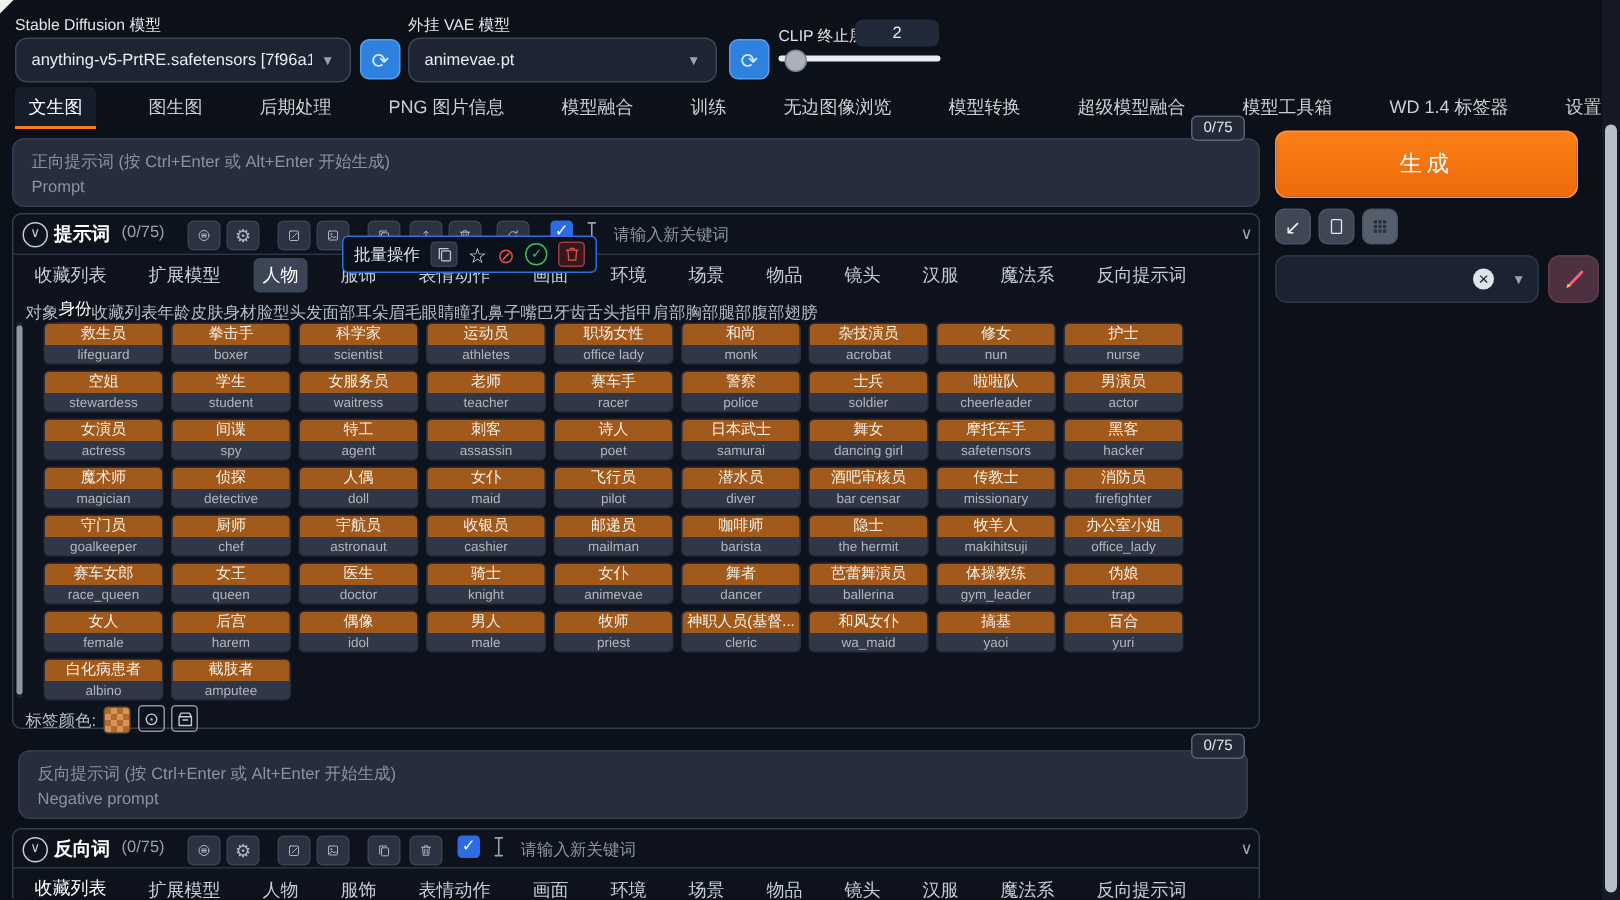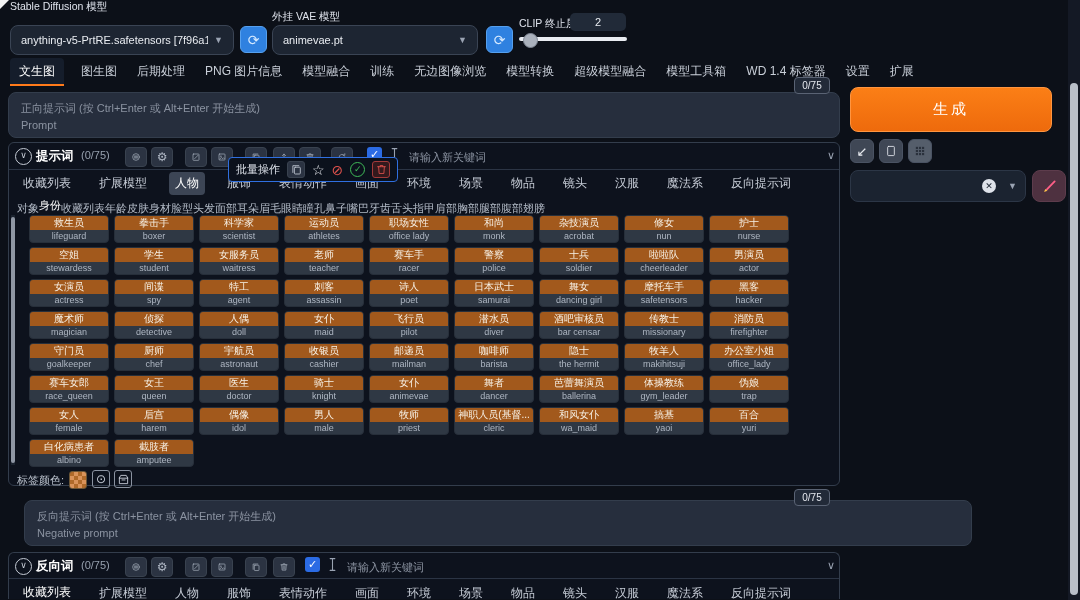--- a/index.html
+++ b/index.html
@@ -10,21 +10,21 @@
     display:flex;align-items:center;padding:0 10px;box-sizing:border-box;font-size:11px;color:#e9ecf1;cursor:pointer}
   .select .val{white-space:nowrap;overflow:hidden}
   .caret{margin-left:auto;color:#9aa3b2;font-size:9px;padding-left:6px}
   .blue-btn{position:absolute;width:27px;height:27px;background:#2f81e0;border:1px solid #56a0ee;border-radius:6px;
     color:#d6eaff;font-size:14px;display:flex;align-items:center;justify-content:center;padding:0;cursor:pointer}
   .clip-value{position:absolute;width:56px;height:18px;background:#212a38;border-radius:5px;color:#e9ecf1;
     font-size:11px;text-align:center;line-height:18px}
   .slider-track{position:absolute;height:4px;background:#e9ecf1;border-radius:2px}
   .slider-handle{position:absolute;width:13px;height:13px;border-radius:50%;background:#aab1bc;border:1px solid #7d8592;cursor:pointer}
   
-  #main-tabs{position:absolute;left:10px;top:58px;width:840px;display:flex;gap:14px;align-items:flex-end}
+  #main-tabs{position:absolute;left:10px;top:58px;width:840px;display:flex;gap:32px;align-items:flex-end}
   .mtab{font-size:12px;color:#c9cfd8;padding:5px 3px 6px;cursor:pointer;white-space:nowrap}
   .mtab.active{color:#fff;background:#151d2b;border-bottom:2px solid #ff7a1a;border-radius:4px 4px 0 0;padding:5px 9px 4px}
   
   .ta{position:absolute;background:#262e3d;border:1px solid #333d4c;border-radius:8px;padding:7px 12px;box-sizing:border-box;cursor:text}
   .ta .ph{color:#8b93a1;font-size:11px;line-height:17px;white-space:nowrap;overflow:hidden}
   .counter-badge{position:absolute;width:34px;height:15px;line-height:15px;text-align:center;font-size:10px;
     color:#e5e8ee;background:#222a38;border:1px solid #5a6374;border-radius:4px;z-index:3}
   
   .panel{position:absolute;background:#0d121d;border:1px solid #333d4c;border-radius:6px;box-sizing:border-box}
   .ccirc{position:absolute;width:15px;height:15px;border:1.5px solid #c6ccd6;border-radius:50%;color:#c6ccd6;
@@ -87,21 +87,21 @@
   
   .vtrack{position:absolute;background:#141925}
   .vthumb{position:absolute;background:#b9bfc9;border-radius:4px;cursor:pointer}
   .corner{position:absolute;left:0;top:0;width:0;height:0;border-left:9px solid #fff;border-bottom:9px solid transparent;opacity:.95}
 </style>
 </head>
 <body>
 
 <div class="corner"></div>
 
-<div class="fld-label" style="left:10px;top:0">Stable Diffusion 模型</div>
+<div class="fld-label" style="left:10px;top:10px">Stable Diffusion 模型</div>
 <div class="select" style="left:10px;top:25px;width:224px">
   <span class="val">anything-v5-PrtRE.safetensors [7f96a1a9ca]</span>
   <span class="caret">▼</span>
 </div>
 <button class="blue-btn" style="left:240px;top:26px">⟳</button>
 
 <div class="fld-label" style="left:272px;top:10px">外挂 VAE 模型</div>
 <div class="select" style="left:272px;top:25px;width:206px">
   <span class="val">animevae.pt</span>
   <span class="caret">▼</span>
@@ -524,21 +524,21 @@
   <div class="swatch" style="left:60px;top:328px"></div>
   <div class="sm-tool" style="left:83px;top:327px">⊙</div>
   <div class="sm-tool" style="left:105px;top:327px">
     <svg class="ic" style="width:11px;height:11px" viewBox="0 0 12 12">
         <path d="M1.5 4.2v6.3h9V4.2M1.5 4.2L3 1.5h6l1.5 2.7zM4.3 6.5h3.4"></path>
       </svg>
   </div>
 </div>
 
 <div class="counter-badge" style="left:794px;top:489px">0/75</div>
-<div class="ta" style="left:24px;top:500px;width:948px;height:46px">
+<div class="ta" style="left:12px;top:500px;width:820px;height:46px">
   <div class="ph">反向提示词 (按 Ctrl+Enter 或 Alt+Enter 开始生成)</div>
   <div class="ph">Negative prompt</div>
 </div>
 
 <div class="panel" style="left:8px;top:552px;width:832px;height:47px;border-bottom:none;border-radius:6px 6px 0 0">
   <div class="ccirc" style="left:6px;top:5px">∨</div>
   <div class="sec-title" style="left:27px;top:5px">反向词</div>
   <div class="sec-count" style="left:72px;top:6px">(0/75)</div>
 
   <button class="ibtn" style="left:116px;top:4px">

